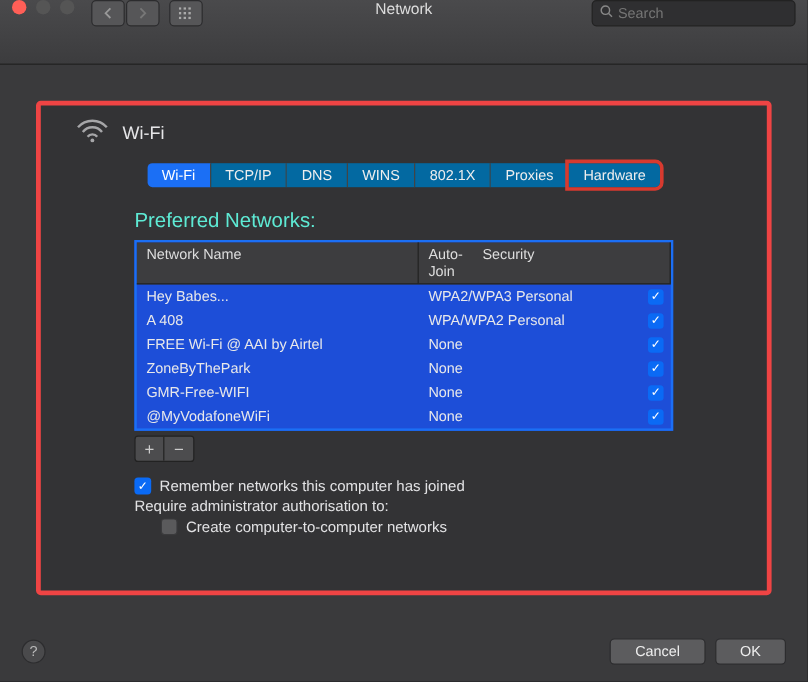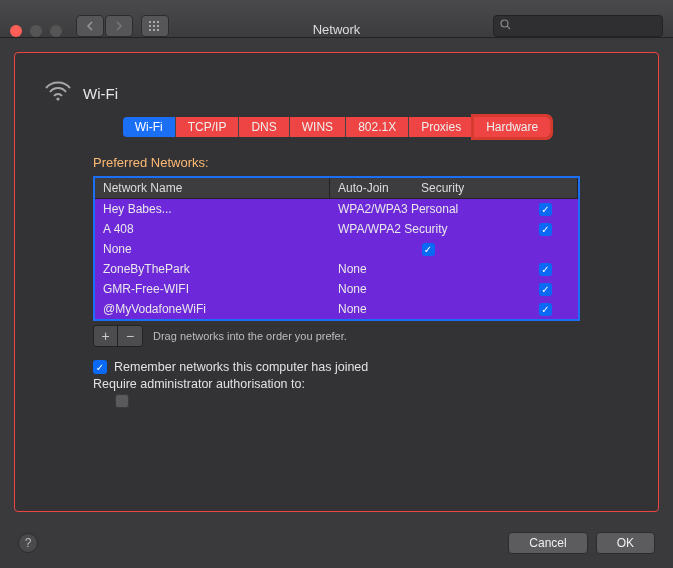--- a/index.html
+++ b/index.html
@@ -1,49 +1,49 @@
 <!DOCTYPE html>
 <html><head>
 <meta charset="utf-8">
 <style>
   * { box-sizing: border-box; margin: 0; padding: 0; font-family: -apple-system, "Helvetica Neue", Arial, sans-serif; }
   body { background: #222; width: 673px; height: 568px; overflow: hidden; }
   .window { width: 673px; height: 568px; background: #3a3a3c; display: flex; flex-direction: column; }
   
   
-  .titlebar { height: 38px; background: linear-gradient(#4a4a4c,#3c3c3e); display: flex; align-items: flex-end; padding: 0 10px; border-bottom: 1px solid #222; position: relative; }
+  .titlebar { height: 54px; background: linear-gradient(#4a4a4c,#3c3c3e); display: flex; align-items: flex-start; padding: 0 10px; border-bottom: 1px solid #222; position: relative; }
   .traffic { display: flex; gap: 8px; }
   .tl { width: 12px; height: 12px; border-radius: 50%; }
   .red { background: #ff5f57; }
   .dim { background: #555; }
   .nav-group { display: flex; margin-left: 14px; gap: 1px; }
   .nav-btn { width: 28px; height: 22px; background: #565658; border: 1px solid #2c2c2e; border-radius: 4px; display: flex; align-items: center; justify-content: center; color: #888; font-size: 12px; }
   .grid-btn { width: 28px; height: 22px; background: #565658; border: 1px solid #2c2c2e; border-radius: 4px; margin-left: 8px; display: flex; align-items: center; justify-content: center; color: #aaa; font-size: 10px; }
   .title { position: absolute; left: 0; right: 0; text-align: center; color: #ddd; font-size: 13px; pointer-events: none; }
   .search { margin-left: auto; display: flex; align-items: center; background: #2f2f31; border: 1px solid #222; border-radius: 4px; height: 22px; padding: 0 6px; width: 170px; }
   .search input { background: transparent; border: none; outline: none; color: #ccc; font-size: 12px; width: 100%; }
   .search .sicon { color: #888; font-size: 12px; margin-right: 4px; }
   
   
-  .sheet { margin: 14px; flex: 1; background: #333335; border: 1px solid #ef4444; border-radius: 4px; padding: 24px 20px; display: flex; flex-direction: column; position: relative; }
+  .sheet { margin: 30px; flex: 1; background: #333335; border: 4px solid #ef4444; border-radius: 4px; padding: 7px 20px; display: flex; flex-direction: column; position: relative; }
   .wifi-header { display: flex; align-items: center; gap: 12px; margin: 4px 0 12px 10px; }
   .wifi-icon { color: #a6a6a8; }
   .wifi-title { color: #e6e6e8; font-size: 15px; }
   
   .tabbar { display: flex; justify-content: center; margin-bottom: 18px; }
   .tabseg { display: flex; border-radius: 4px; overflow: visible; }
-  .tab { background: #ef4444; color: #eee; font-size: 12px; padding: 3px 12px; border-right: 1px solid #444; cursor: default; }
+  .tab { background: #0369a1; color: #eee; font-size: 12px; padding: 3px 12px; border-right: 1px solid #444; cursor: default; }
   .tab:first-child { border-top-left-radius: 4px; border-bottom-left-radius: 4px; }
   .tab:last-child { border-right: none; border-top-right-radius: 4px; border-bottom-right-radius: 4px; text-align: right; }
   .tab.active { background: #1b6ff5; color: #fff; }
   .tab.hl { outline: 3px solid #d73a2f; outline-offset: 0; }
   
-  .section-label { color: #fdba74; font-size: 13px; margin: 0 0 6px 58px; }
-  
-  .table-wrap { margin: 0 58px; border: 2px solid #1b6ff5; background: #6d28d9; }
+  .section-label { color: #5eead4; font-size: 17px; margin: 0 0 6px 58px; }
+  
+  .table-wrap { margin: 0 58px; border: 2px solid #1b6ff5; background: #1d4ed8; }
   .thead { display: flex; background: #3d3d3f; border-bottom: 1px solid #222; }
   .th, .td { font-size: 12px; padding: 3px 8px; color: #ddd; }
   .th { border-right: 1px solid #222; }
   .col-name { flex: 0 0 235px; }
   .col-sec { flex: 0 0 165px; }
   .col-auto { flex: 1; text-align: left; }
   .trow { display: flex; align-items: center; }
   .td { color: #e8e8ea; }
   .auto-cell { display: flex; justify-content: center; }
   .chk { width: 13px; height: 13px; background: #0a6af5; border-radius: 3px; display: flex; align-items: center; justify-content: center; color: #fff; font-size: 10px; margin-left: 18px; }
@@ -105,20 +105,21 @@
       </svg>
     </div>
     <div class="title">Network</div>
     <div class="search">
       <span class="sicon">
         <svg width="11" height="11" viewBox="0 0 11 11">
             <circle cx="4.5" cy="4.5" r="3.5" stroke="#888" stroke-width="1.2" fill="none"></circle>
             <line x1="7.2" y1="7.2" x2="10" y2="10" stroke="#888" stroke-width="1.2"></line>
           </svg>
       </span>
+      <input placeholder="Search" style="">
     </div>
   </div>
 
   <div class="sheet">
     <div class="wifi-header">
       <span class="wifi-icon">
         <svg width="26" height="20" viewBox="0 0 26 20">
             <path d="M1 7 A16 16 0 0 1 25 7" stroke="#a6a6a8" stroke-width="2" fill="none"></path>
             <path d="M5 11 A10 10 0 0 1 21 11" stroke="#a6a6a8" stroke-width="2" fill="none"></path>
             <path d="M9 15 A5 5 0 0 1 17 15" stroke="#a6a6a8" stroke-width="2" fill="none"></path>
@@ -151,26 +152,27 @@
       <div id="tbody">
           <div class="trow">
             <div class="td col-name">Hey Babes...</div>
             <div class="td col-sec">WPA2/WPA3 Personal</div>
             <div class="td col-auto auto-cell">
               <div class="chk">✓</div>
             </div>
           </div>
           <div class="trow">
             <div class="td col-name">A 408</div>
-            <div class="td col-sec">WPA/WPA2 Security</div>
-            <div class="td col-auto auto-cell">
-              <div class="chk">✓</div>
-            </div>
-          </div>
-          <div class="trow">
+            <div class="td col-sec">WPA/WPA2 Personal</div>
+            <div class="td col-auto auto-cell">
+              <div class="chk">✓</div>
+            </div>
+          </div>
+          <div class="trow">
+            <div class="td col-name">FREE Wi-Fi @ AAI by Airtel</div>
             <div class="td col-sec">None</div>
             <div class="td col-auto auto-cell">
               <div class="chk">✓</div>
             </div>
           </div>
           <div class="trow">
             <div class="td col-name">ZoneByThePark</div>
             <div class="td col-sec">None</div>
             <div class="td col-auto auto-cell">
               <div class="chk">✓</div>
@@ -191,34 +193,34 @@
             </div>
           </div>
         </div>
     </div>
 
     <div class="addremove">
       <div class="ar-btns">
         <div class="ar-btn">+</div>
         <div class="ar-btn">−</div>
       </div>
-      <div class="hint">Drag networks into the order you prefer.</div>
     </div>
 
     <div class="opts">
       <div class="optrow">
         <div class="cbox on">✓</div>
         <span>Remember networks this computer has joined</span>
       </div>
       <div class="optrow">
         <span>Require administrator authorisation to:</span>
       </div>
       <div id="adminopts">
           <div class="optrow sub">
             <div class="cbox off"></div>
+            <span>Create computer-to-computer networks</span>
           </div>
         </div>
     </div>
 
   </div>
 
   <div class="footer">
     <div class="help">?</div>
     <div class="spacer"></div>
     <div class="btn">Cancel</div>

